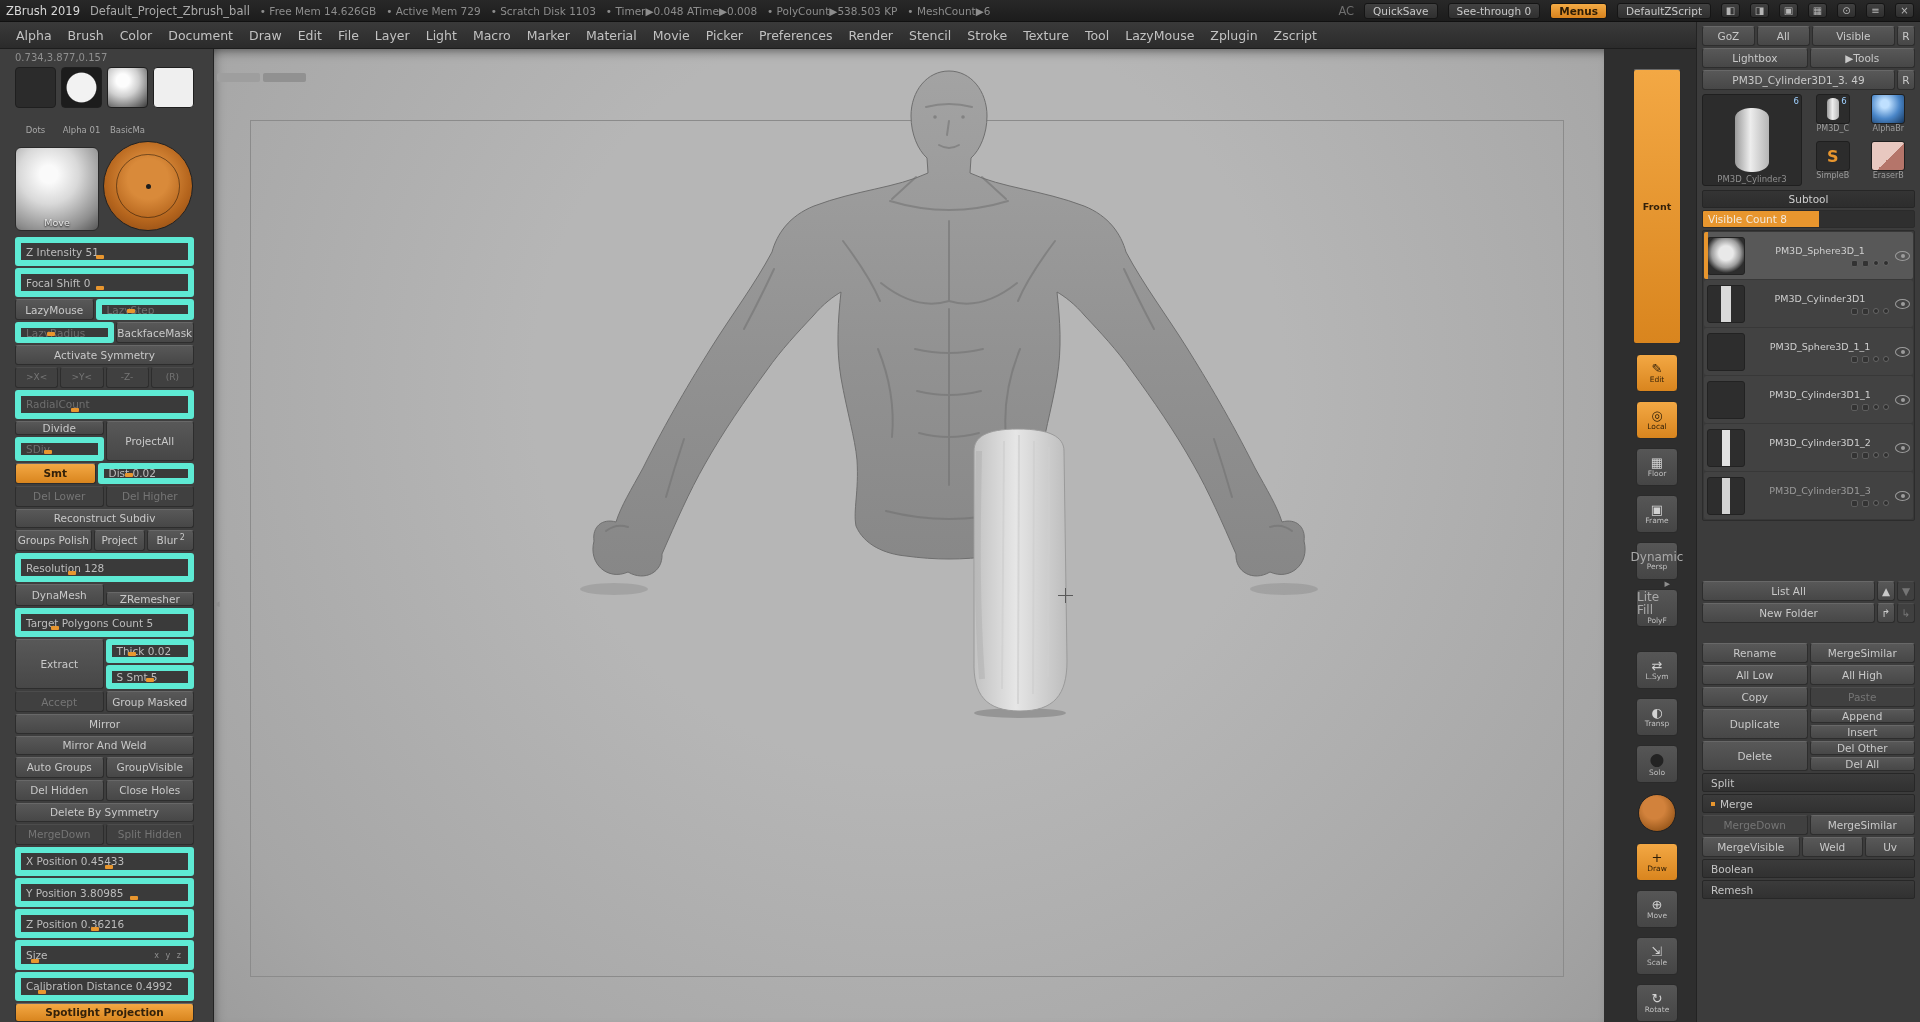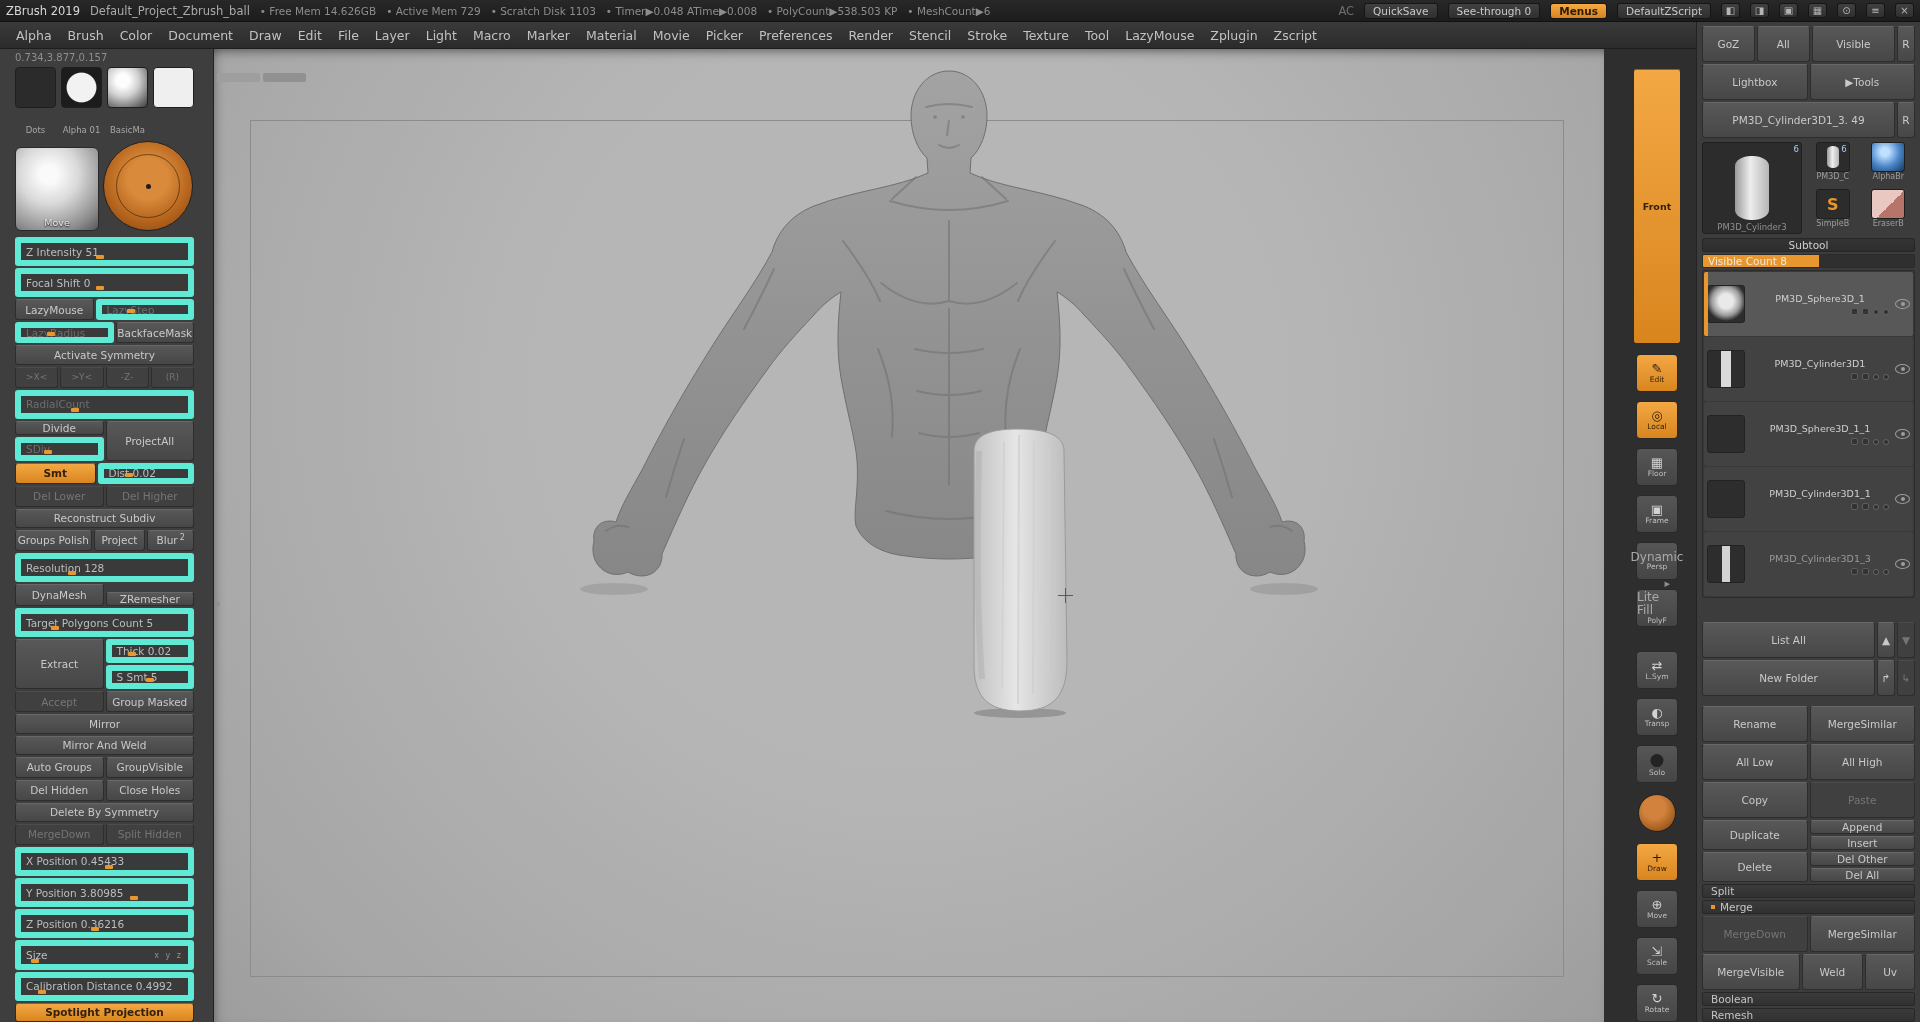--- a/index.html
+++ b/index.html
@@ -73,41 +73,41 @@
 .sb .l{font-size:7.5px;color:#bfbfbf}
 .sb .l2{font-size:12px;color:#aaa}
 .sb.o{background:linear-gradient(#f3a844,#d9851e)}
 .sb.o .g,.sb.o .l{color:#2f1e07}
 .sb.solo .g{color:#232323;font-size:17px}
 .matc{width:38px;height:38px;margin:2px;border-radius:50%;background:radial-gradient(circle at 42% 36%,#d2823c 0 35%,#9c5a1d 75%,#6f3c0f);border:1px solid #222}
 .gap6{height:6px}
 .chevR{position:absolute;right:26px;top:528px;color:#8f8f8f;font-size:11px}
 
 .rp{width:224px;background:#3c3c3c;border-left:1px solid #232323;padding:4px 5px 0 5px;display:flex;flex-direction:column;gap:2px;font-size:10.5px}
-.rp .b{height:36px;font-size:10.5px}
+.rp .b{height:20px;font-size:10.5px}
 .rp .sq{flex:0 0 18px}
 .sec{height:18px;background:linear-gradient(#343434,#2d2d2d);border:1px solid #262626;border-radius:2px;display:flex;align-items:center;justify-content:center;color:#cfcfcf;font-size:10.5px}
 .sec2{height:19px;background:linear-gradient(#3b3b3b,#313131);border:1px solid #272727;border-radius:2px;display:flex;align-items:center;padding:0 8px;color:#c4c4c4}
 .sec2.open:before{content:"";width:4px;height:4px;background:#e8962e;margin-right:5px}
 .vslider{height:18px;border:1px solid #2b2b2b;border-radius:2px;display:flex;align-items:center;padding:0 5px;color:#f2e9dc;position:relative;background:linear-gradient(90deg,#e8962e 0 55%,#2f2f2f 55%)}
 .toolarea{display:flex;gap:4px;padding:2px 0}
 .bigthumb{width:100px;height:92px;background:#2c2c2c;border:1px solid #1f1f1f;border-radius:3px;position:relative;display:flex;align-items:center;justify-content:center}
 .cyl{width:34px;height:64px;border-radius:16px/10px;background:linear-gradient(90deg,#9a9a9a,#ededed 45%,#b5b5b5)}
 .badge{position:absolute;right:2px;top:1px;font-size:8.5px;color:#9fd0ff}
 .blabel{position:absolute;bottom:1px;left:0;right:0;text-align:center;font-size:8.5px;color:#8f8f8f;white-space:nowrap;overflow:hidden}
 .tgrid{flex:1;display:grid;grid-template-columns:1fr 1fr;gap:2px}
 .tcell{display:flex;flex-direction:column;align-items:center}
 .tthumb{width:34px;height:30px;background:#2c2c2c;border:1px solid #1f1f1f;border-radius:3px;position:relative;display:flex;align-items:center;justify-content:center}
 .tthumb .cylS{width:12px;height:22px;border-radius:6px/4px;background:linear-gradient(90deg,#999,#eee 45%,#b5b5b5)}
 .tthumb.blue{background:radial-gradient(circle at 40% 32%,#bfe0ff 0 15%,#4a86c8 55%,#16365c)}
 .tthumb.sg{color:#e8962e;font-weight:bold;font-size:16px}
 .tthumb.er{background:linear-gradient(135deg,#e8c8c0 0 55%,#b5756a 55%)}
 .tlabel{font-size:8px;color:#9d9d9d;white-space:nowrap}
 .stlist{display:flex;flex-direction:column;gap:1px;background:#383838;border:1px solid #2c2c2c;border-radius:2px;padding:1px}
-.strow{height:64px;background:#424242;border-radius:2px;display:flex;align-items:center;gap:4px;padding:3px;position:relative}
+.strow{height:47px;background:#424242;border-radius:2px;display:flex;align-items:center;gap:4px;padding:3px;position:relative}
 .strow.sel{background:#585858}
 .strow.sel:before{content:"";position:absolute;left:0;top:0;bottom:0;width:4px;background:#e8962e;border-radius:2px 0 0 2px}
 .sthumb{width:38px;height:38px;background:#2d2d2d;border:1px solid #222;border-radius:3px;flex:0 0 auto}
 .t1{background:#2d2d2d radial-gradient(circle at 50% 42%,#e9e9e9 0 26%,#9c9c9c 52%,#2d2d2d 72%)}
 .t2{background:#2d2d2d linear-gradient(90deg,transparent 0 35%,#d9d9d9 35% 65%,transparent 65%)}
 .t3{background:#2d2d2d radial-gradient(circle at 32% 50%,#d9d9d9 0 22%,transparent 26%),radial-gradient(circle at 68% 50%,#d9d9d9 0 22%,transparent 26%)}
 .t4{background:#2d2d2d radial-gradient(circle at 35% 45%,#d9d9d9 0 30%,transparent 34%),radial-gradient(circle at 70% 60%,#cfcfcf 0 18%,transparent 22%)}
 .t5{background:#2d2d2d linear-gradient(90deg,transparent 0 38%,#e2e2e2 38% 62%,transparent 62%)}
 .t6{background:#2d2d2d linear-gradient(90deg,transparent 0 38%,#d3d3d3 38% 62%,transparent 62%)}
 .stmid{flex:1;display:flex;flex-direction:column;align-items:center;gap:4px;overflow:hidden}
@@ -576,20 +576,33 @@
           <span class="stics">
                 <span class="tgl"></span>
                 <span class="tgl"></span>
                 <span class="dot"></span>
                 <span class="dot"></span>
               </span>
             </span>
           <span class="eye"></span>
         </div>
         <div class="strow">
+          <span class="sthumb t5"></span>
+          <span class="stmid">
+              <span class="stname">PM3D_Cylinder3D1_2</span>
+          <span class="stics">
+                <span class="tgl"></span>
+                <span class="tgl"></span>
+                <span class="dot"></span>
+                <span class="dot"></span>
+              </span>
+            </span>
+          <span class="eye"></span>
+        </div>
+        <div class="strow">
           <span class="sthumb t6"></span>
           <span class="stmid">
               <span class="stname dimn">PM3D_Cylinder3D1_3</span>
           <span class="stics">
                 <span class="tgl"></span>
                 <span class="tgl"></span>
                 <span class="dot"></span>
                 <span class="dot"></span>
               </span>
             </span>

